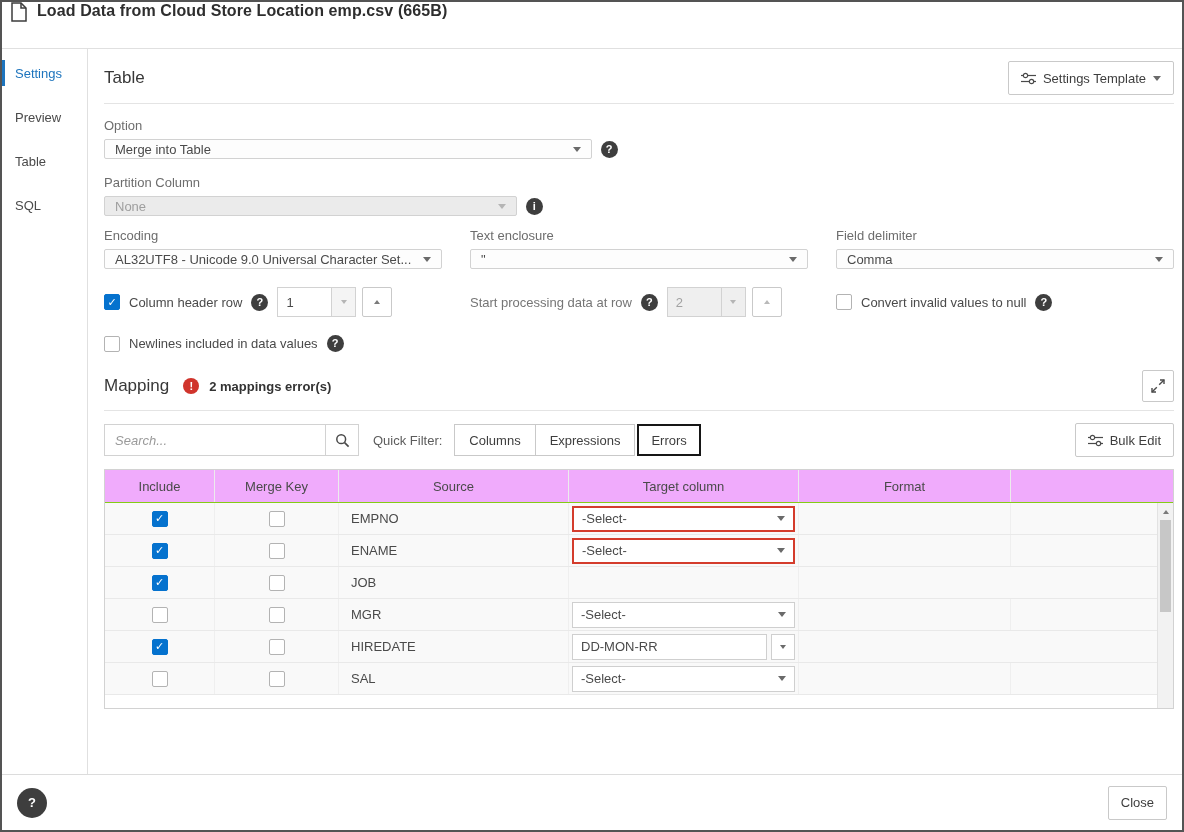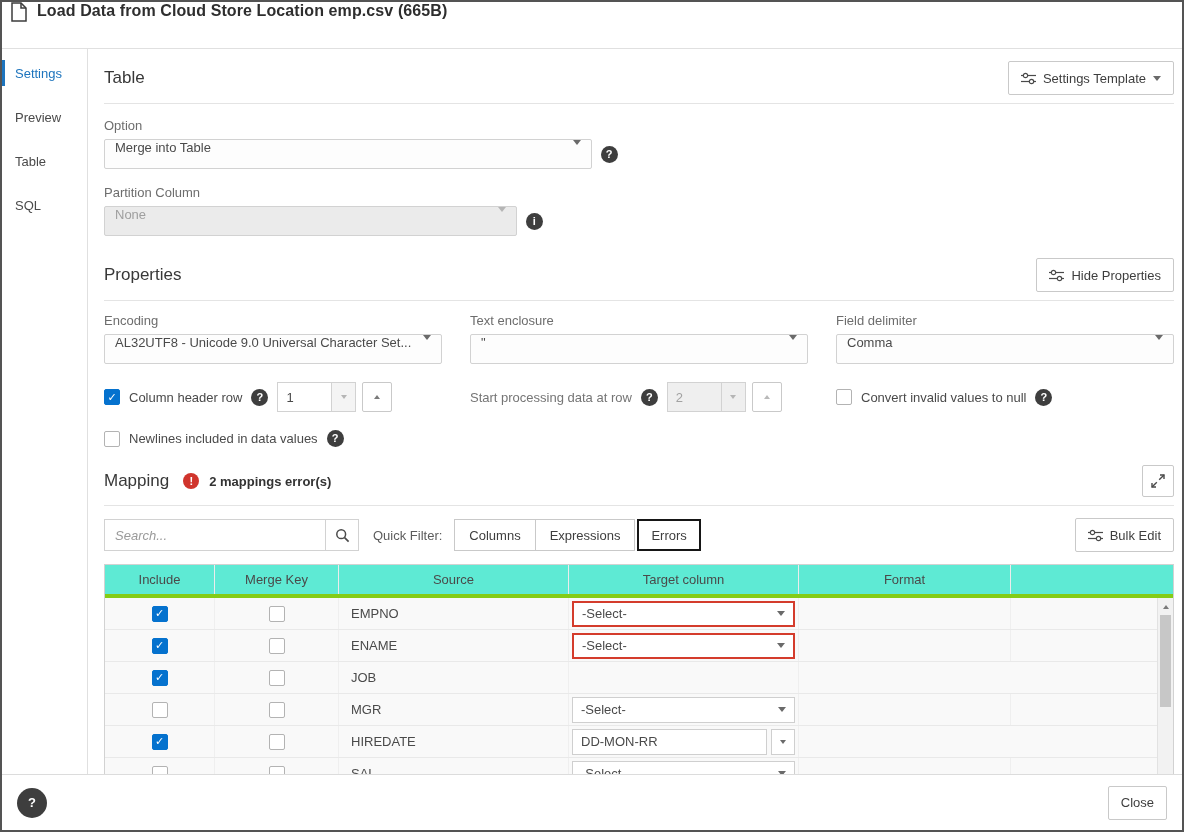--- a/index.html
+++ b/index.html
@@ -31,21 +31,21 @@
   .btn.sq{width:32px;padding:0;justify-content:center}
   .plain-ic{border:none;background:transparent;width:28px;height:28px;display:flex;align-items:center;justify-content:center;cursor:pointer}
 
   .grid2{display:grid;grid-template-columns:1fr 1fr;column-gap:43px;margin-top:14px}
   .grid3{display:grid;grid-template-columns:1fr 1fr 1fr;column-gap:28px;margin-top:12px}
   .field label{display:block;font-size:13px;color:#6d6d6d;margin-bottom:6px}
   .ctl-row{display:flex;align-items:center;gap:9px}
   .partition{margin-top:16px;width:41%}
   .mt22{margin-top:22px}
 
-  .select{height:30px;background:#fdfdfd;border:1px solid #d2d2d2;border-radius:2px;display:flex;
+  .select{height:20px;background:#fdfdfd;border:1px solid #d2d2d2;border-radius:2px;display:flex;align-items:center;
     padding:0 10px;font-size:13px;color:#4a4a4a;flex:1;min-width:0;cursor:pointer;gap:8px}
   .select .val{flex:1;overflow:hidden;white-space:nowrap;text-overflow:ellipsis}
   .select.disabled{background:#ebebeb;color:#9e9e9e;cursor:default}
 
   .caret{width:0;height:0;border-left:4px solid transparent;border-right:4px solid transparent;border-top:5px solid #6a6a6a;display:inline-block;flex:0 0 auto}
   .caret.cup{border-top:none;border-bottom:5px solid #5a5a5a}
   .caret.lt{border-top-color:#b5b5b5}
   .caret.sm{border-left-width:3px;border-right-width:3px;border-top-width:4px}
   .caret.cup.sm{border-top:none;border-bottom:4px solid #7a7a7a}
 
@@ -83,21 +83,21 @@
   .search-btn{width:33px;height:32px;border:1px solid #d2d2d2;border-left:none;background:#fff;display:flex;align-items:center;justify-content:center;cursor:pointer}
   .qf-label{font-size:13px;color:#5c5c5c;margin:0 12px 0 14px;white-space:nowrap}
   .filters{display:inline-flex;align-items:center}
   .filter-btn{height:32px;padding:0 14px;border:1px solid #c9c9c9;background:#fff;font-size:13px;color:#3e3e3e;
     margin-right:-1px;cursor:pointer;font-family:inherit}
   .filter-btn.active{border:2px solid #161616;margin-left:3px;margin-right:0;padding:0 12px}
   .bulk{margin-left:auto}
 
   .map-grid{margin-top:12px;border:1px solid #d2d2d2;height:240px;overflow:hidden;position:relative;background:#fff}
   .g-head,.g-row{display:grid;grid-template-columns:110px 124px 230px 230px 212px 1fr}
-  .g-head{height:33px;background:#5eead4;border-bottom:4px solid #84cc16}
+  .g-head{height:33px;background:#f0abfc;border-bottom:1px solid #84cc16}
   .g-head .hc{display:flex;align-items:center;justify-content:center;font-size:13px;color:#4a4a4a;border-right:1px solid #ececec}
   .g-head .hc.c-fill{border-right:none}
   .g-row{height:32px;background:#f9f9f9;border-bottom:1px solid #e9e9e9}
   .g-row .cell{display:flex;align-items:center;border-right:1px solid #efefef;padding:0 3px;min-width:0}
   .g-row .cell.c-fill{border-right:none}
   .g-row .cell.c-include,.g-row .cell.c-merge{justify-content:center}
   .g-row .cell.c-source{padding-left:12px;font-size:13px;color:#4a4a4a}
   .cell-select{height:26px;flex:1;background:#fff;border:1px solid #cfcfcf;display:flex;align-items:center;gap:6px;
     padding:0 8px;font-size:13px;color:#4a4a4a;cursor:pointer;min-width:0}
   .cell-select .val{flex:1;overflow:hidden;white-space:nowrap;text-overflow:ellipsis}
@@ -175,34 +175,20 @@
         <label>Partition Column</label>
         <div class="ctl-row">
           <div class="select disabled">
             <span class="val">None</span>
             <span class="caret lt"></span>
           </div>
           <span class="help-ic">i</span>
         </div>
       </div>
 
-      <div class="section-head mt22">
-        <h2>Properties</h2>
-        <button class="btn">
-          <span style="display:flex">
-              <svg width="15" height="13" viewBox="0 0 15 13" fill="none">
-                <line x1="0" y1="3.5" x2="15" y2="3.5" stroke="#4a4a4a" stroke-width="1.2"></line>
-                <circle cx="4.5" cy="3.5" r="2.2" fill="#fff" stroke="#4a4a4a" stroke-width="1.2"></circle>
-                <line x1="0" y1="9.5" x2="15" y2="9.5" stroke="#4a4a4a" stroke-width="1.2"></line>
-                <circle cx="10.5" cy="9.5" r="2.2" fill="#fff" stroke="#4a4a4a" stroke-width="1.2"></circle>
-              </svg>
-            </span>
-          <span>Hide Properties</span>
-        </button>
-      </div>
 
       <div class="grid3">
         <div class="field">
           <label>Encoding</label>
           <div class="select">
             <span class="val">AL32UTF8 - Unicode 9.0 Universal Character Set...</span>
             <span class="caret"></span>
           </div>
         </div>
         <div class="field">

